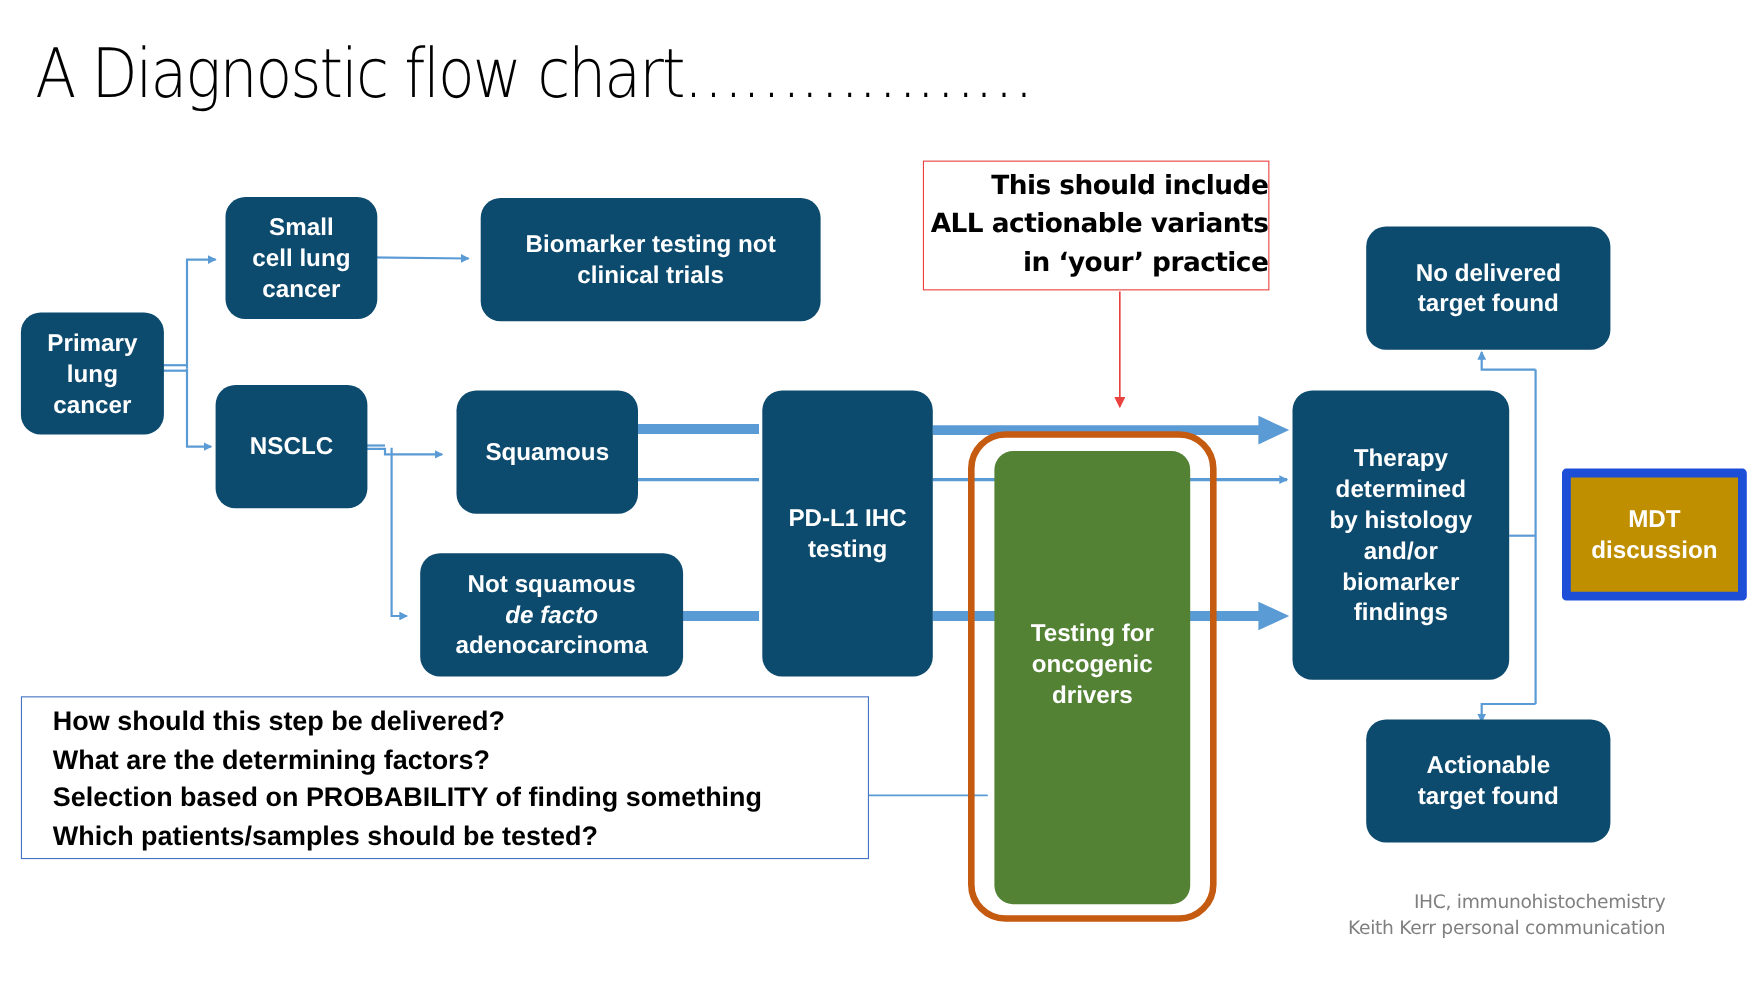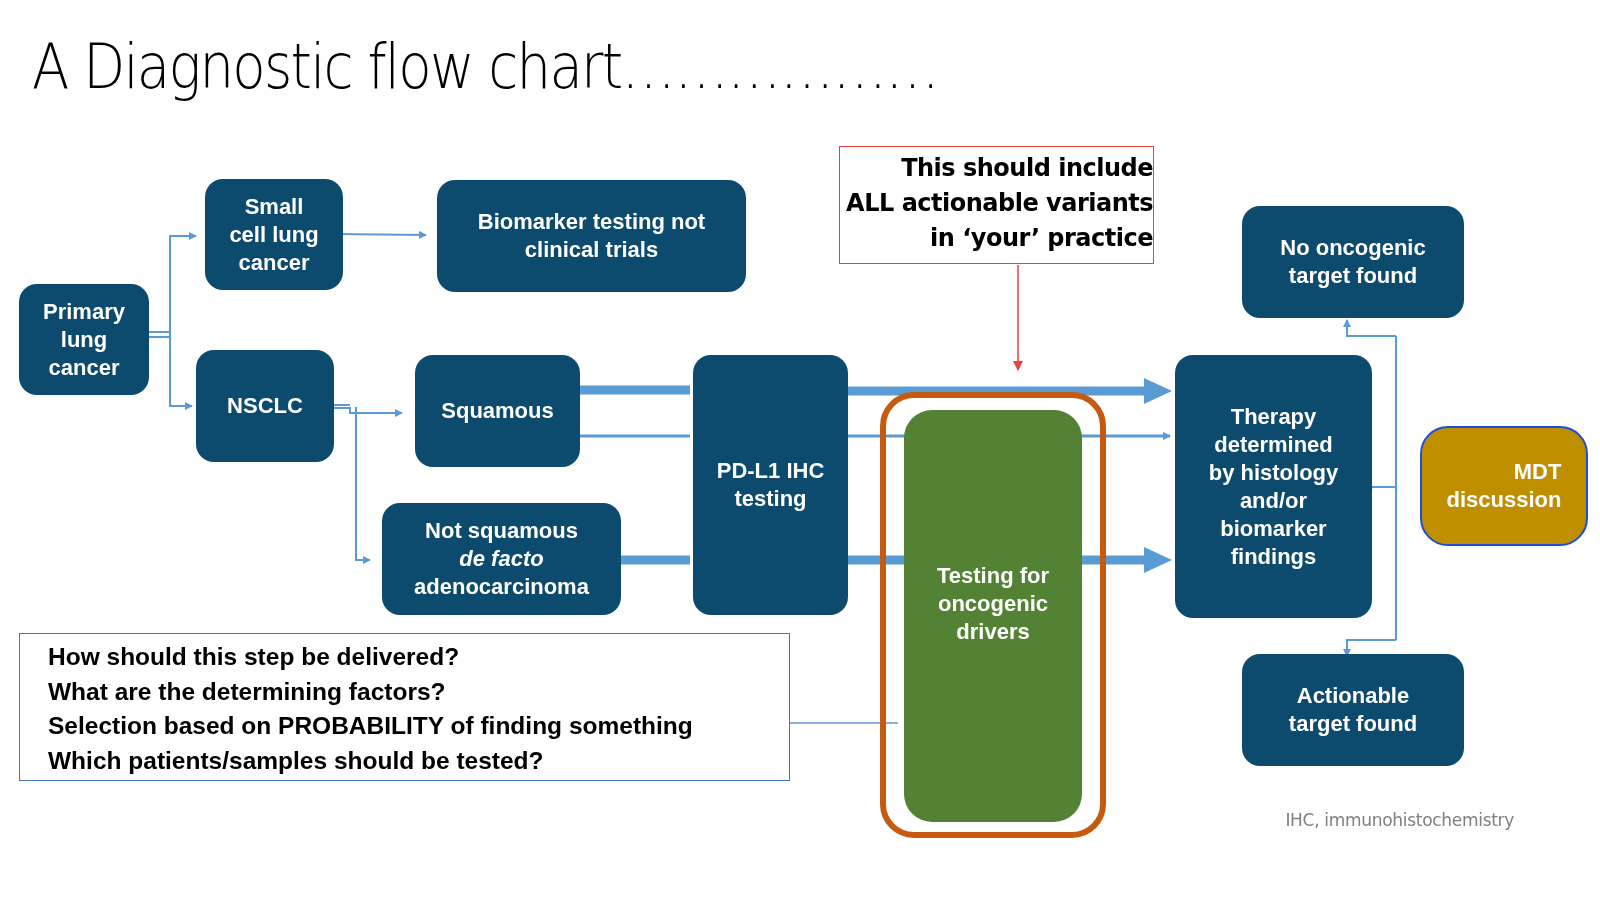--- a/index.html
+++ b/index.html
@@ -3,22 +3,22 @@
 <meta charset="utf-8">
 <style>
   html, body { margin: 0; padding: 0; background: #ffffff; }
   body { width: 1600px; height: 900px; position: relative; overflow: hidden; font-family: "Liberation Sans", sans-serif; }
   .title { position: absolute; left: 32px; top: 30px; font-family: "DejaVu Sans", sans-serif; font-weight: 200; font-size: 62px; color: #000; letter-spacing: -2px; white-space: nowrap; transform: scaleX(0.88); transform-origin: left top; }
   svg.connectors { position: absolute; left: 0; top: 0; width: 1600px; height: 900px; pointer-events: none; }
   .box { position: absolute; box-sizing: border-box; display: flex; align-items: center; justify-content: center; text-align: center; color: #ffffff; font-family: "Liberation Sans", sans-serif; font-weight: bold; font-size: 22px; line-height: 28px; border-radius: 18px; background: #0c4a6e; }
   .box span { display: block; }
   .box em { font-style: italic; }
   .green-frame { position: absolute; left: 880px; top: 392px; width: 226px; height: 446px; border: 6px solid #c55a11; border-radius: 34px; box-sizing: border-box; }
-  .green { position: absolute; left: 904px; top: 410px; width: 178px; height: 412px; background: #548235; border-radius: 28px; color: #fff; font-weight: bold; font-size: 22px; line-height: 28px; text-align: center; padding-top: 152px; box-sizing: border-box; }
-  .mdt { background: #bf8f00; border: 2px solid #1d4ed8; border-radius: 28px; text-align: right; }
+  .green { position: absolute; left: 904px; top: 410px; width: 178px; height: 412px; background: #548235; border-radius: 17px; color: #fff; font-weight: bold; font-size: 22px; line-height: 28px; text-align: center; padding-top: 152px; box-sizing: border-box; }
+  .mdt { background: #bf8f00; border: 8px solid #1d4ed8; border-radius: 4px; }
   .callout { position: absolute; left: 839px; top: 146px; width: 315px; height: 118px; border: 1.5px solid #e8413e; box-sizing: border-box; font-family: "DejaVu Sans", sans-serif; font-weight: bold; font-size: 24px; line-height: 35px; color: #000; text-align: right; padding-top: 4px; letter-spacing: -0.5px; }
   .questions { position: absolute; left: 19px; top: 633px; width: 771px; height: 148px; border: 1.5px solid #4472c4; box-sizing: border-box; padding: 6px 0 0 28px; font-family: "Liberation Sans", sans-serif; font-weight: bold; font-size: 24.5px; line-height: 34.5px; color: #000; }
   .footnote { position: absolute; right: 86px; top: 808px; text-align: right; font-family: "DejaVu Sans", sans-serif; font-size: 17px; line-height: 24px; color: #808080; letter-spacing: -0.3px; }
 </style>
 </head>
 <body>
 
 <div class="title">A Diagnostic flow chart………………</div>
 
 <svg class="connectors" viewBox="0 0 1600 900">
@@ -136,21 +136,21 @@
     <span>determined</span>
     <span>by histology</span>
     <span>and/or</span>
     <span>biomarker</span>
     <span>findings</span>
   </div>
 </div>
 
 <div class="box" style="left:1242px;top:206px;width:222px;height:112px;">
   <div>
-    <span>No oncogenic</span>
+    <span>No delivered</span>
     <span>target found</span>
   </div>
 </div>
 
 <div class="box" style="left:1242px;top:654px;width:222px;height:112px;">
   <div>
     <span>Actionable</span>
     <span>target found</span>
   </div>
 </div>
@@ -170,13 +170,14 @@
 
 <div class="questions">
   <div>How should this step be delivered?</div>
   <div>What are the determining factors?</div>
   <div>Selection based on PROBABILITY of finding something</div>
   <div>Which patients/samples should be tested?</div>
 </div>
 
 <div class="footnote">
   <div>IHC, immunohistochemistry</div>
+  <div>Keith Kerr personal communication</div>
 </div>
 
 </body></html>

